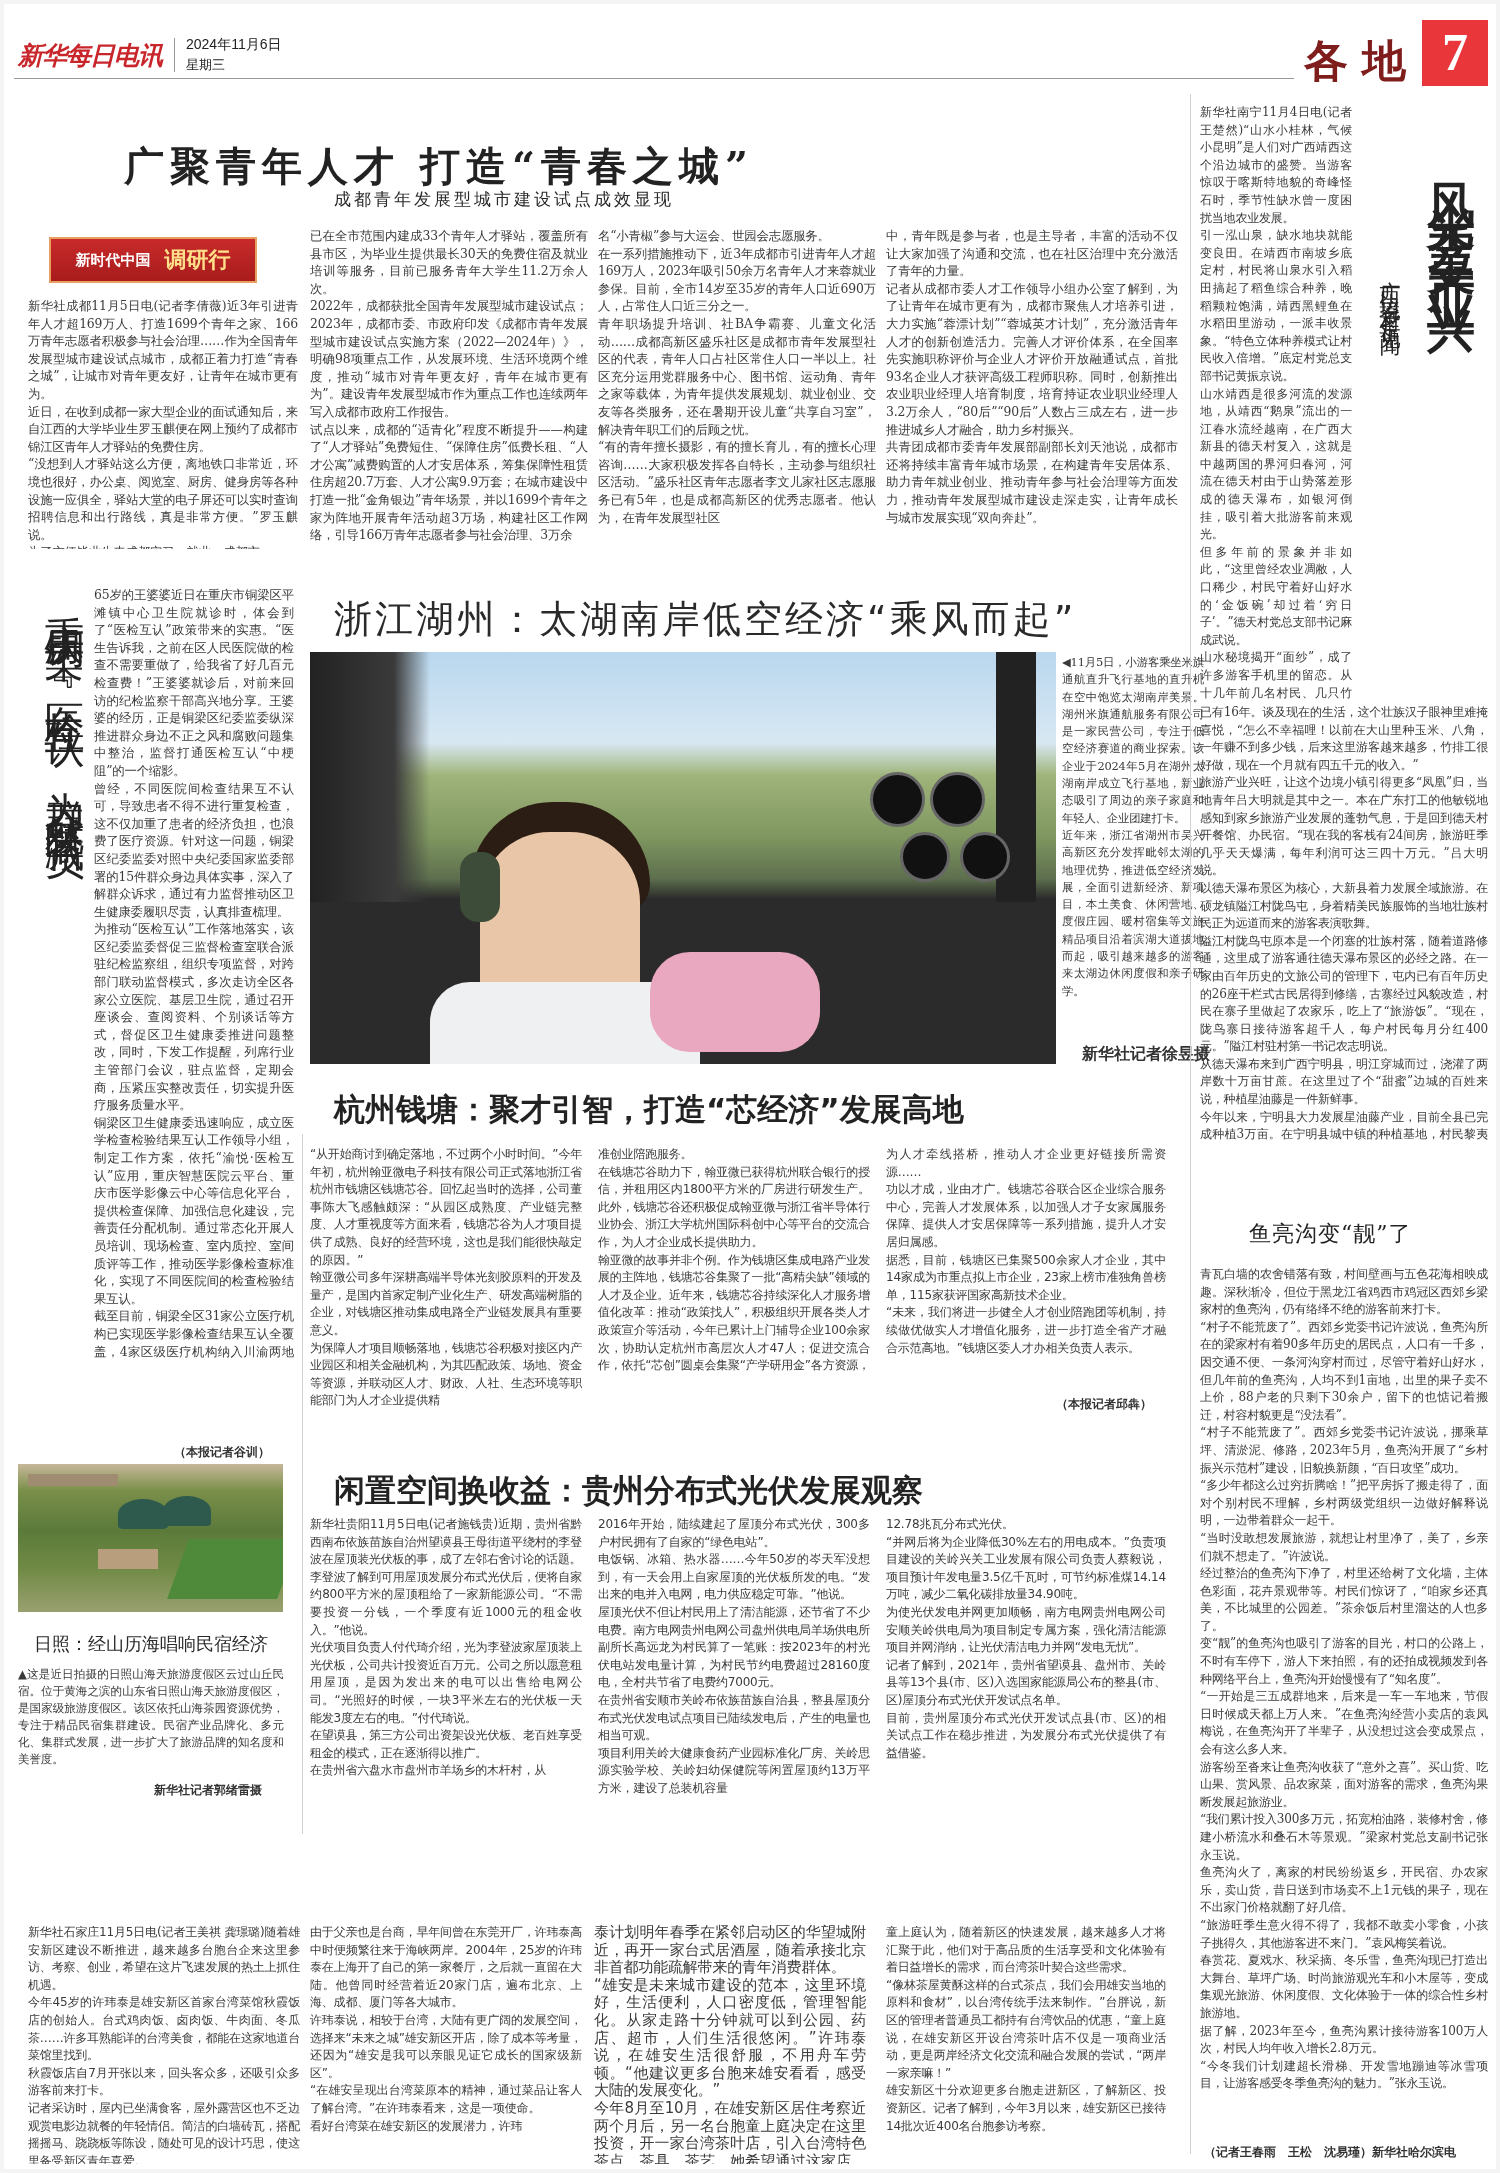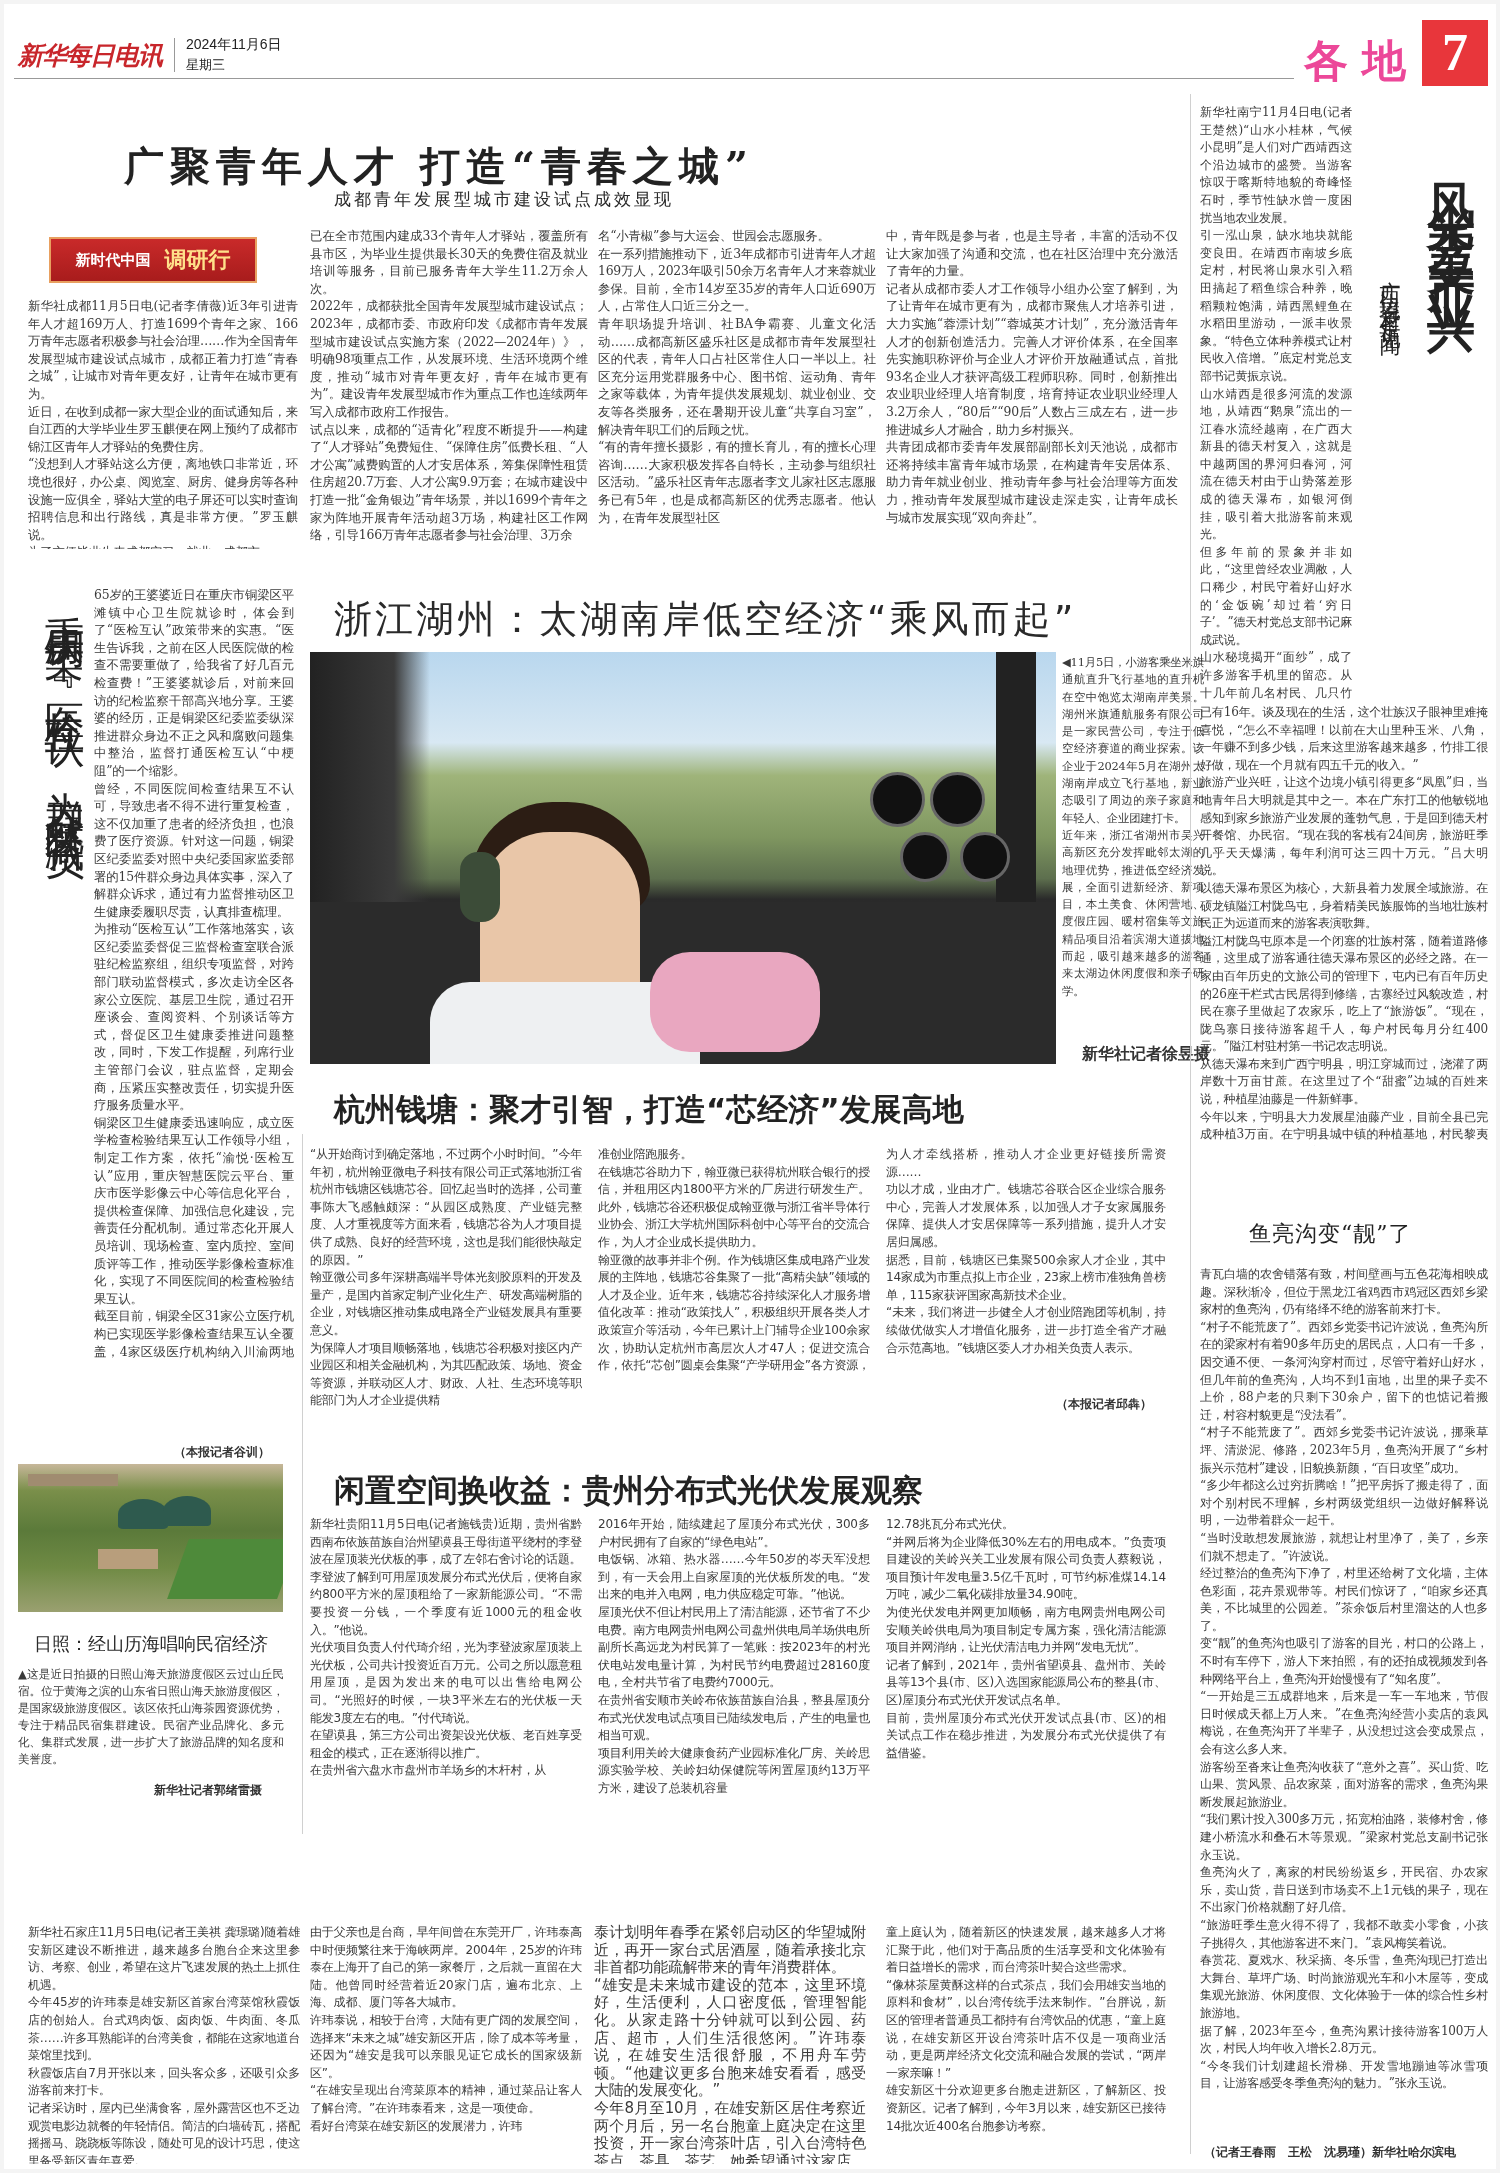--- a/index.html
+++ b/index.html
@@ -6,21 +6,21 @@
 body{width:1500px;height:2173px;background:#f4f4f4;font-family:"DejaVu Serif","Liberation Serif",serif;color:#333;overflow:hidden;position:relative}
 .page{position:absolute;left:4px;top:4px;width:1492px;height:2165px;background:#fff}
 .abs{position:absolute}
 .body-text{font-size:12.4px;line-height:17.6px;text-align:justify;color:#3a3a3a;white-space:pre-line;overflow:hidden;font-family:"DejaVu Serif","Liberation Serif",serif;letter-spacing:-0.2px}
 .sans-text{font-family:"DejaVu Sans","Liberation Sans",sans-serif}
 .masthead-logo{left:14px;top:35px;font-size:25px;font-weight:bold;color:#c8262b;font-family:"DejaVu Serif","Liberation Serif",serif;letter-spacing:-1px;font-style:italic}
 .masthead-sep{left:170px;top:34px;width:1px;height:34px;background:#999}
 .masthead-date{left:182px;top:32px;font-size:14px;font-family:"Liberation Sans","DejaVu Sans",sans-serif;color:#222}
 .masthead-weekday{left:182px;top:52px;font-size:13px;font-family:"Liberation Sans","DejaVu Sans",sans-serif;color:#222}
 .top-rule{left:10px;top:74px;width:1280px;height:1px;background:#999}
-.section-name{left:1300px;top:28px;font-size:44px;color:#ec4899;font-weight:bold;letter-spacing:14px;font-family:"DejaVu Serif","Liberation Serif",serif}
+.section-name{left:1300px;top:28px;font-size:44px;color:#7f1d1d;font-weight:bold;letter-spacing:14px;font-family:"DejaVu Serif","Liberation Serif",serif}
 .page-num{left:1418px;top:16px;width:66px;height:66px;background:#e8363b;color:#fff;font-size:52px;font-weight:bold;text-align:center;line-height:66px;font-family:"Liberation Serif","DejaVu Serif",serif}
 .headline{font-weight:bold;color:#222;font-family:"DejaVu Serif","Liberation Serif",serif;white-space:nowrap}
 .headline-light{color:#2a2a2a;font-family:"DejaVu Sans","Liberation Sans",sans-serif;white-space:nowrap;font-weight:normal}
 .badge{left:45px;top:233px;width:208px;height:46px;background:linear-gradient(#c92a2a,#a81c1c);border:2px solid #e8a060;color:#fff;display:flex;align-items:center;justify-content:center;gap:14px}
 .badge .b1{font-size:15px;font-weight:bold;font-family:"DejaVu Sans","Liberation Sans",sans-serif}
 .badge .b2{font-size:22px;font-weight:bold;color:#ffe08a;font-family:"DejaVu Serif","Liberation Serif",serif}
 .vtitle{writing-mode:vertical-rl;font-family:"DejaVu Serif","Liberation Serif",serif;color:#222}
 .photo-heli{left:306px;top:648px;width:746px;height:412px;background:linear-gradient(180deg,#b9d7ee 0%,#d8e8f3 22%,#9fb47a 30%,#7f9660 45%,#5d6f4e 55%,#2a2a2a 60%,#333 100%);overflow:hidden}
 .photo-heli .dash{position:absolute;left:0;top:250px;width:746px;height:162px;background:#2b2b2b}
 .photo-heli .gauge{position:absolute;border-radius:50%;background:#111;border:3px solid #666}

